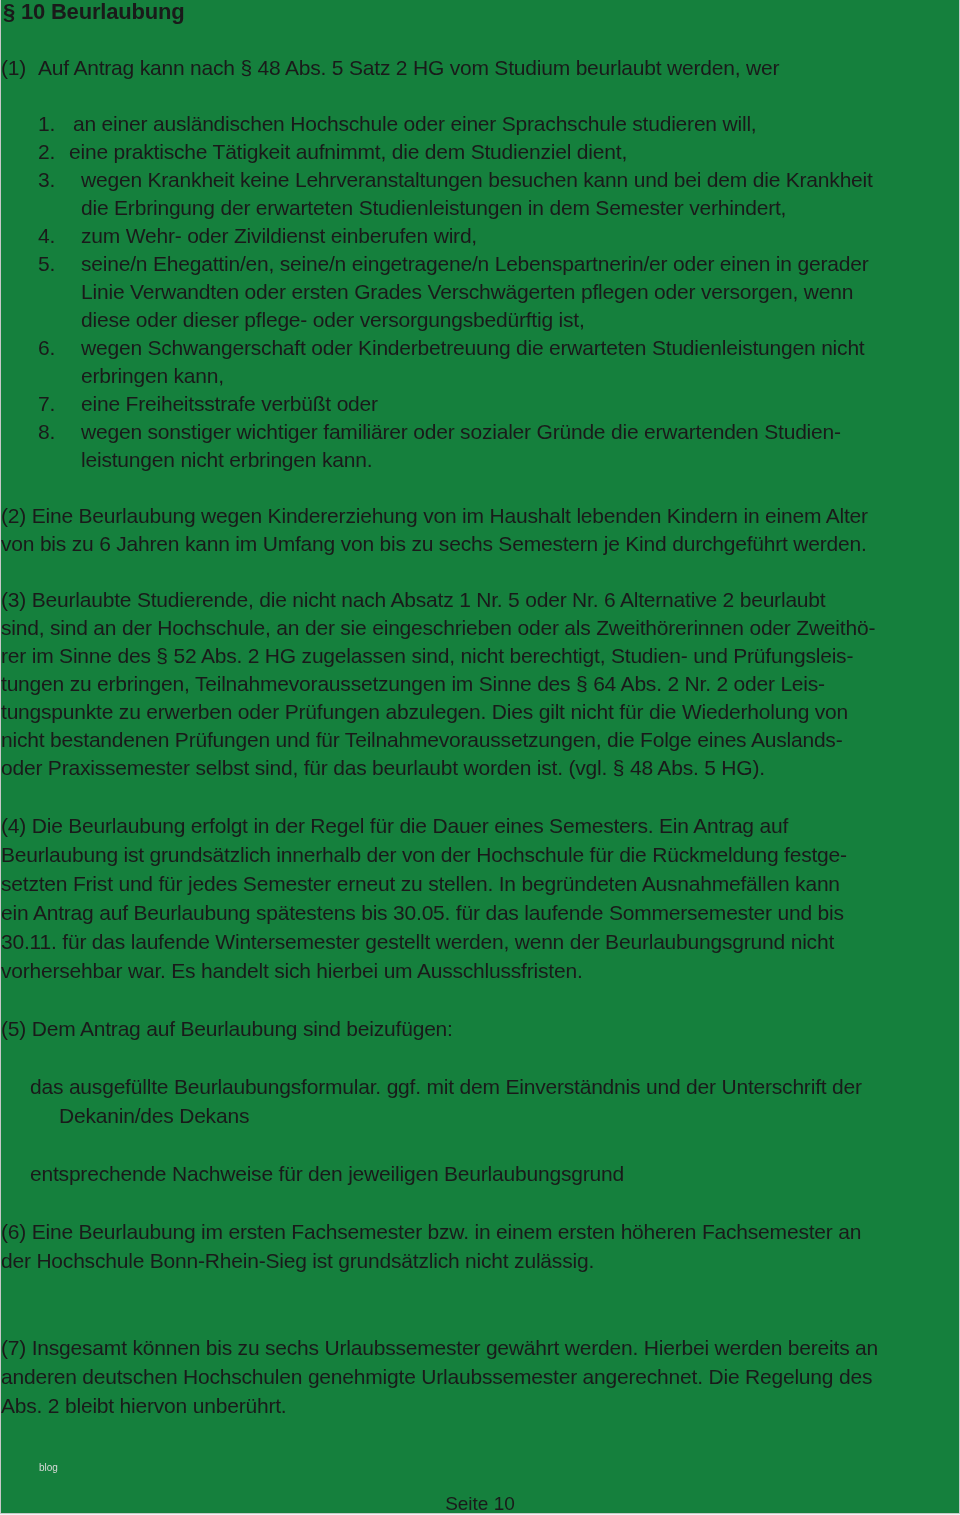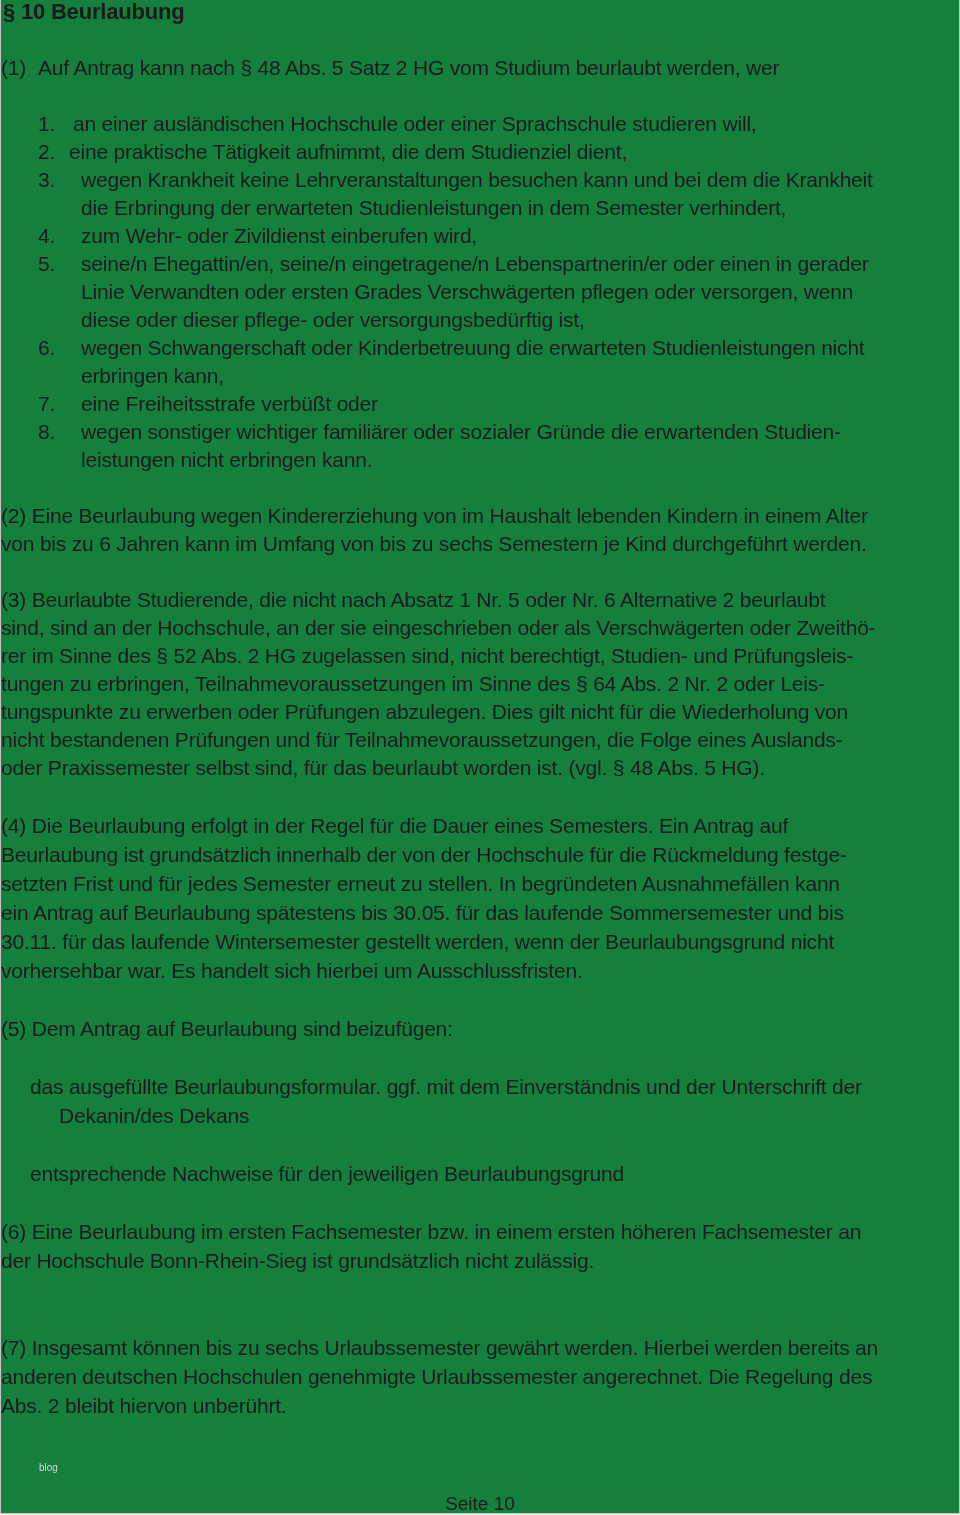--- a/index.html
+++ b/index.html
@@ -65,21 +65,21 @@
   <div class="ln" style="top:390px;left:80px;text-align:center;">eine Freiheitsstrafe verbüßt oder</div>
 
   <div class="ln" style="top:418px;left:37px;">8.</div>
   <div class="ln" style="top:418px;left:80px;">wegen sonstiger wichtiger familiärer oder sozialer Gründe  die erwartenden Studien-</div>
   <div class="ln" style="top:446px;left:80px;">leistungen nicht erbringen kann.</div>
 
   <div class="ln" style="top:502px;">(2) Eine Beurlaubung wegen Kindererziehung von im Haushalt lebenden Kindern in einem Alter</div>
   <div class="ln" style="top:530px;">von bis zu 6 Jahren kann im Umfang von bis zu sechs Semestern je Kind durchgeführt werden.</div>
 
   <div class="ln" style="top:586px;">(3) Beurlaubte Studierende, die nicht nach Absatz 1 Nr. 5 oder Nr. 6 Alternative 2 beurlaubt</div>
-  <div class="ln" style="top:614px;">sind, sind an der Hochschule, an der sie eingeschrieben oder als Verschwägerten oder Zweithö-</div>
+  <div class="ln" style="top:614px;">sind, sind an der Hochschule, an der sie eingeschrieben oder als Zweithörerinnen oder Zweithö-</div>
   <div class="ln" style="top:642px;">rer im Sinne des § 52 Abs. 2 HG zugelassen sind, nicht berechtigt, Studien- und Prüfungsleis-</div>
   <div class="ln" style="top:670px;">tungen zu erbringen, Teilnahmevoraussetzungen im Sinne des § 64 Abs. 2 Nr. 2 oder Leis-</div>
   <div class="ln" style="top:698px;">tungspunkte zu erwerben oder Prüfungen abzulegen. Dies gilt nicht für die Wiederholung von</div>
   <div class="ln" style="top:726px;">nicht bestandenen Prüfungen und für Teilnahmevoraussetzungen, die Folge eines Auslands-</div>
   <div class="ln" style="top:754px;">oder Praxissemester selbst sind, für das beurlaubt worden ist. (vgl. § 48 Abs. 5 HG).</div>
 
   <div class="ln" style="top:812px;">(4) Die Beurlaubung erfolgt in der Regel für die Dauer eines Semesters. Ein Antrag auf</div>
   <div class="ln" style="top:841px;">Beurlaubung ist grundsätzlich innerhalb der von der Hochschule für die Rückmeldung festge-</div>
   <div class="ln" style="top:870px;">setzten Frist und für jedes Semester erneut zu stellen.  In begründeten Ausnahmefällen kann</div>
   <div class="ln" style="top:899px;">ein Antrag auf Beurlaubung spätestens bis 30.05. für das laufende Sommersemester und bis</div>

